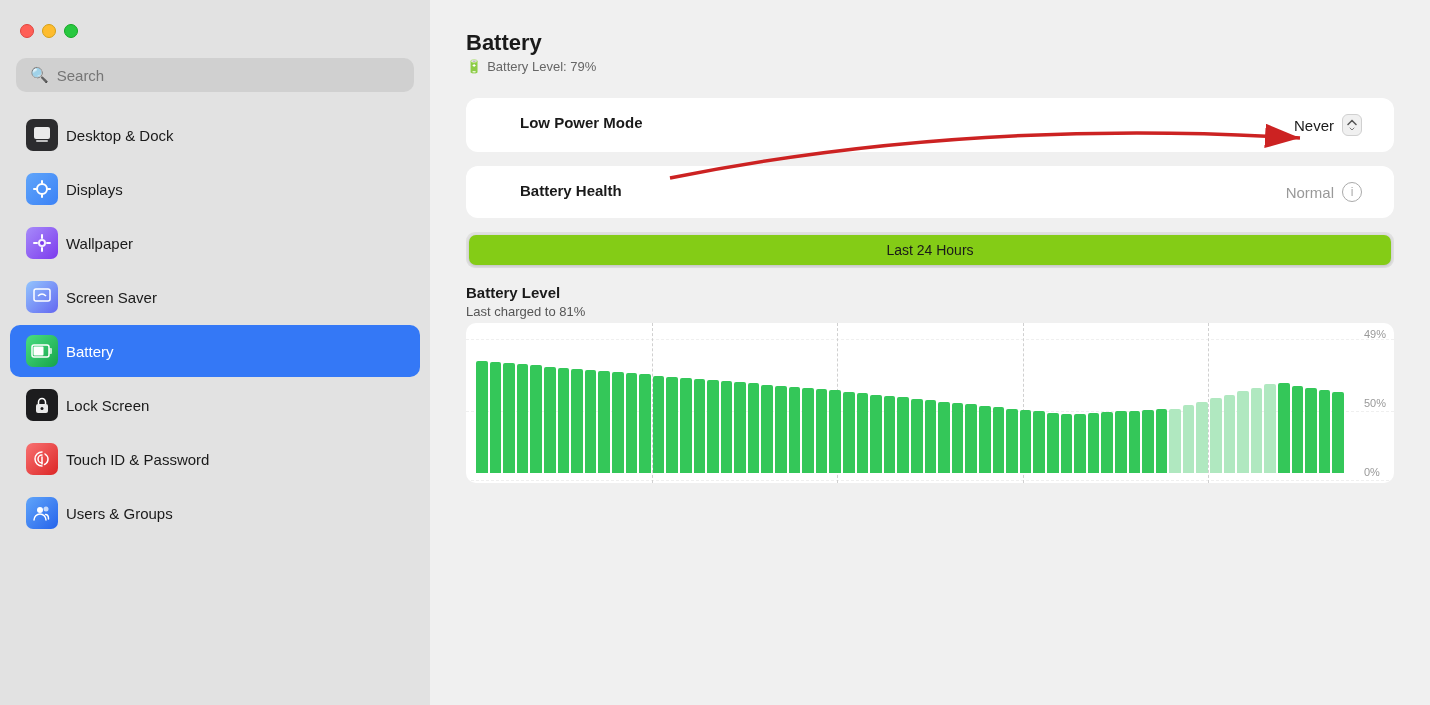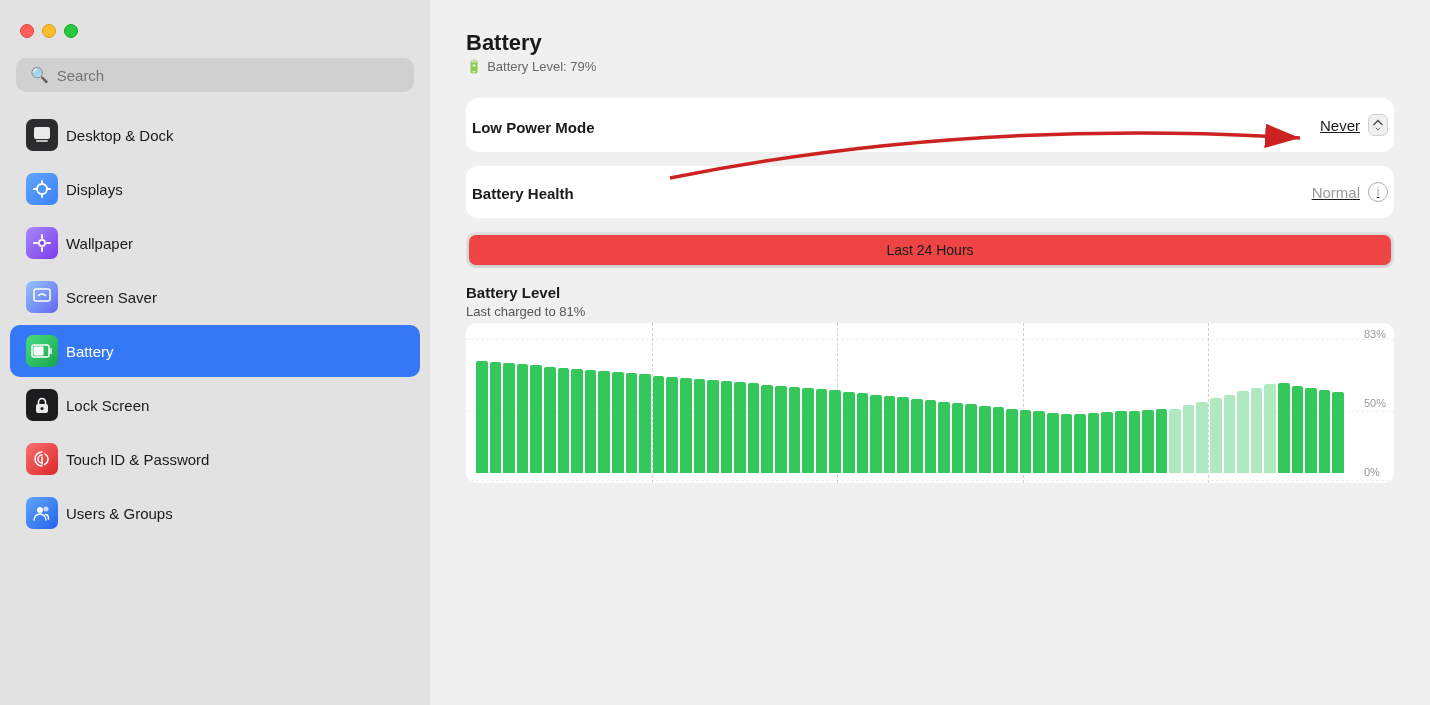--- a/index.html
+++ b/index.html
@@ -139,43 +139,43 @@
     
     .settings-card {
       background: white;
       border-radius: 12px;
       margin-bottom: 14px;
       overflow: hidden;
     }
 
     .settings-row {
       display: flex;
-      align-items: flex-end;
+      align-items: flex-start;
       justify-content: space-between;
-      padding: 16px 6px;
+      padding: 16px 32px;
       border-bottom: 1px solid #f0f0f0;
       min-height: 52px;
+      margin-left: 22px;
     }
     .settings-row:last-child {
       border-bottom: none;
     }
 
     .settings-label {
       font-size: 15px;
       font-weight: 600;
       color: #1a1a1a;
     }
 
     .settings-value {
       display: flex;
       align-items: center;
       gap: 8px;
       font-size: 15px;
       color: #1a1a1a;
-      text-decoration: underline;
     }
 
     .stepper-control {
       background: #f0f0f0;
       border: 1px solid #d0d0d0;
       border-radius: 6px;
       padding: 2px 8px;
       font-size: 13px;
       cursor: pointer;
       display: flex;
@@ -216,21 +216,21 @@
       flex: 1;
       text-align: center;
       padding: 7px 0;
       border-radius: 7px;
       font-size: 14px;
       font-weight: 500;
       color: #1a1a1a;
       cursor: pointer;
     }
     .segment.active {
-      background: #ef4444;
+      background: #84cc16;
       box-shadow: 0 1px 3px rgba(0,0,0,0.15);
     }
     .segment.inactive {
       color: #555;
     }
 
     
     .chart-section {
       margin-top: 4px;
     }
@@ -478,21 +478,21 @@
       <div class="grid-line" style="top: 10%; opacity: 0.5;"></div>
       <div class="grid-line" style="top: 55%; opacity: 0.5;"></div>
       <div class="grid-line" style="top: 98%; opacity: 0.5;"></div>
 
       <div style="position:absolute; top:0; bottom:0; left:20%; border-left: 1px dashed #d0d0d0;"></div>
       <div style="position:absolute; top:0; bottom:0; left:40%; border-left: 1px dashed #d0d0d0;"></div>
       <div style="position:absolute; top:0; bottom:0; left:60%; border-left: 1px dashed #d0d0d0;"></div>
       <div style="position:absolute; top:0; bottom:0; left:80%; border-left: 1px dashed #d0d0d0;"></div>
 
       <div class="chart-y-labels">
-        <span>83%</span>
+        <span>49%</span>
         <span>50%</span>
         <span>0%</span>
       </div>
 
       <div class="chart-inner" id="chart-bars">
 
       <div class="bar" style="height: 80%; background: rgb(52, 199, 89);"></div>
           <div class="bar" style="height: 79.2%; background: rgb(52, 199, 89);"></div>
           <div class="bar" style="height: 78.4%; background: rgb(52, 199, 89);"></div>
           <div class="bar" style="height: 77.6%; background: rgb(52, 199, 89);"></div>

